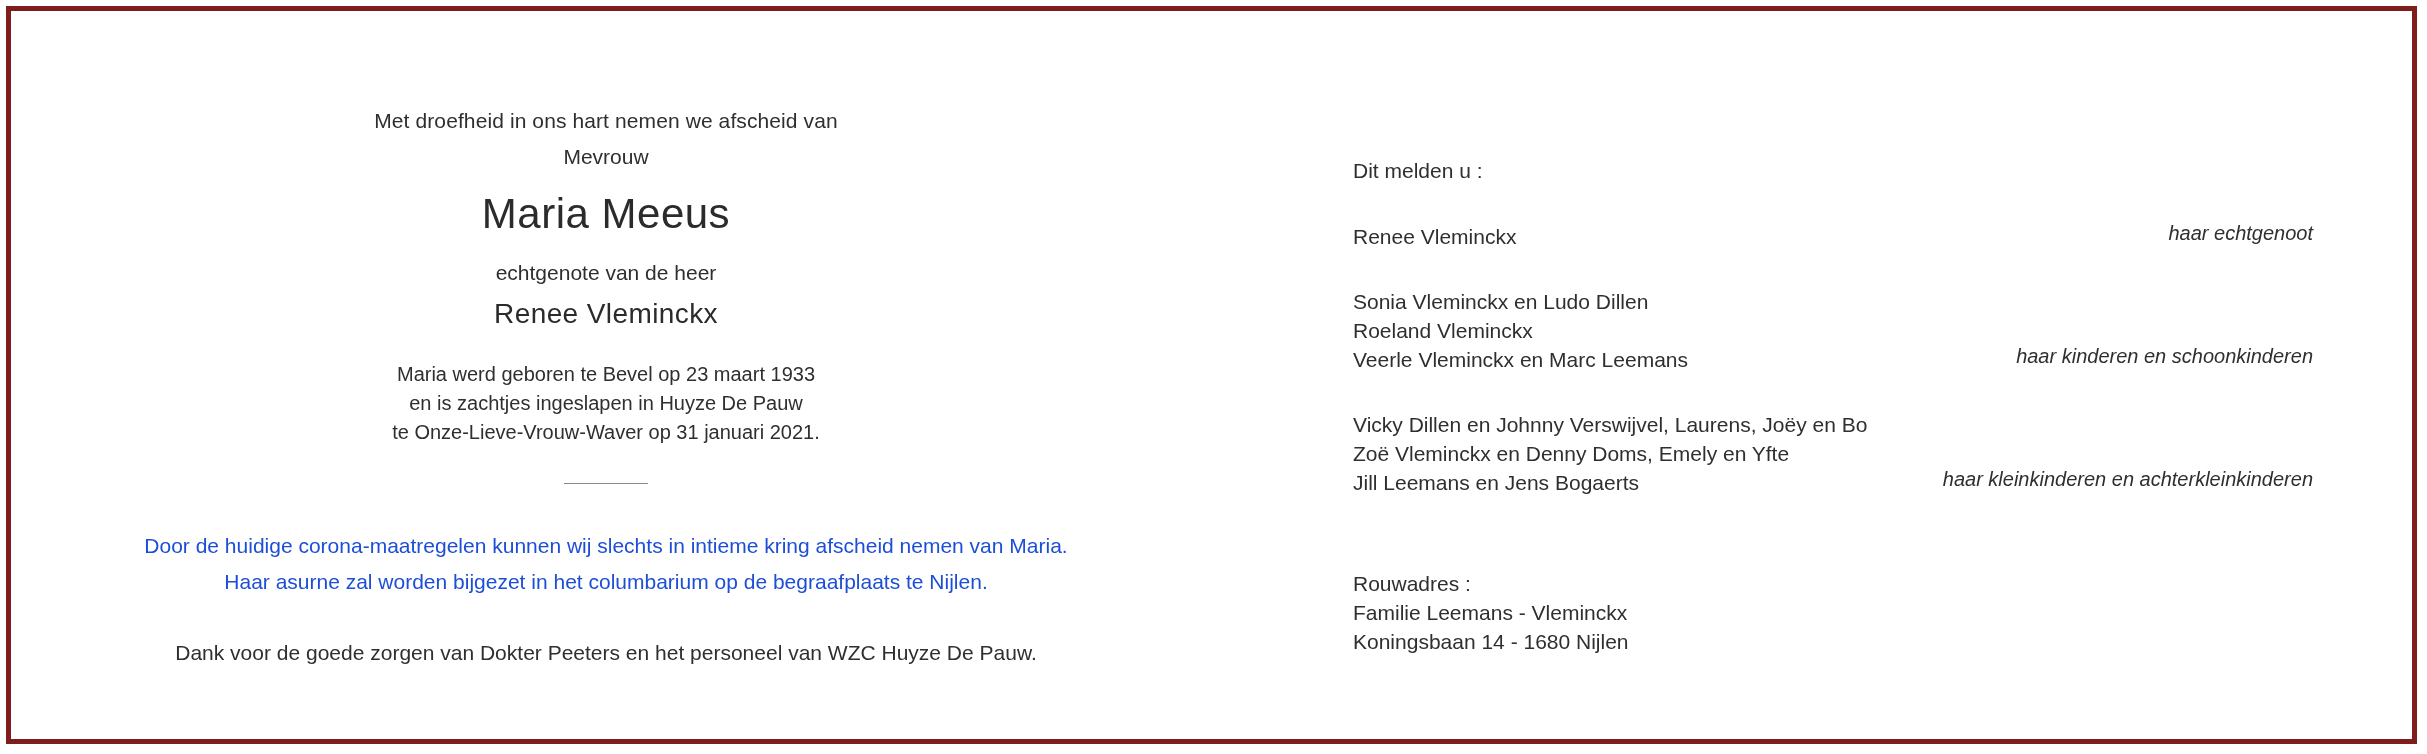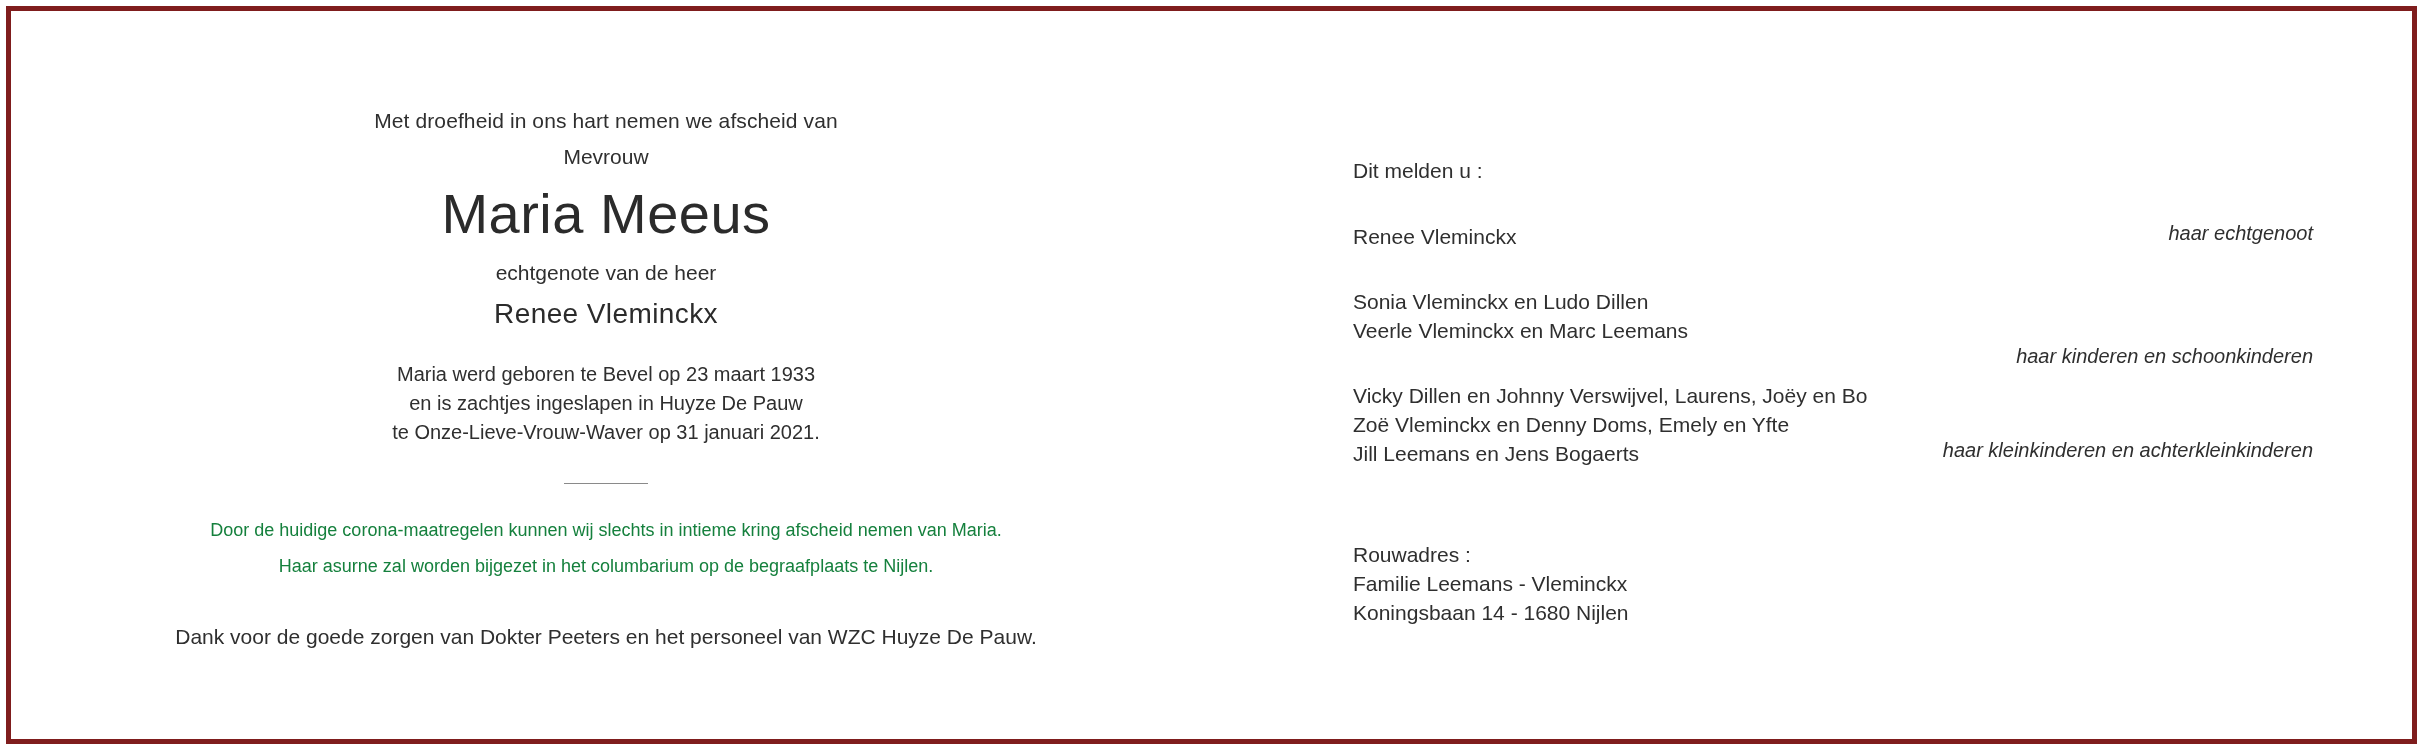--- a/index.html
+++ b/index.html
@@ -45,21 +45,21 @@
     color: #2f2f2f;
     letter-spacing: 0.1px;
   }
   .line-mevrouw {
     font-size: 21px;
     line-height: 30px;
     margin-top: 6px;
     color: #2f2f2f;
   }
   .name-main {
-    font-size: 56px;
+    font-size: 42px;
     line-height: 52px;
     margin-top: 16px;
     color: #2b2b2b;
     letter-spacing: 0.5px;
   }
   .line-spouse-label {
     font-size: 21px;
     line-height: 30px;
     margin-top: 18px;
     color: #2f2f2f;
@@ -77,24 +77,24 @@
     line-height: 29px;
     color: #2f2f2f;
   }
   .divider {
     width: 84px;
     height: 1px;
     background: #8a8a8a;
     margin: 36px auto 0 auto;
   }
   .notice-block {
-    margin-top: 28px;
-    font-size: 18px;
+    margin-top: 44px;
+    font-size: 21px;
     line-height: 36px;
-    color: #15803d;
+    color: #1d4ed8;
   }
   .thanks-block {
     margin-top: 38px;
     font-size: 21px;
     line-height: 30px;
     color: #2f2f2f;
   }
   
   .right-col {
     position: absolute;
@@ -168,20 +168,21 @@
       <div class="rel-group">
         <div class="names">
           <div>Renee Vleminckx</div>
         </div>
         <div class="rel-tag first">haar echtgenoot</div>
       </div>
 
       <div class="rel-group">
         <div class="names">
           <div>Sonia Vleminckx en Ludo Dillen</div>
+          <div>Roeland Vleminckx</div>
           <div>Veerle Vleminckx en Marc Leemans</div>
         </div>
         <div class="rel-tag second">haar kinderen en schoonkinderen</div>
       </div>
 
       <div class="rel-group">
         <div class="names">
           <div>Vicky Dillen en Johnny Verswijvel, Laurens, Joëy en Bo</div>
           <div>Zoë Vleminckx en Denny Doms, Emely en Yfte</div>
           <div>Jill Leemans en Jens Bogaerts</div>

